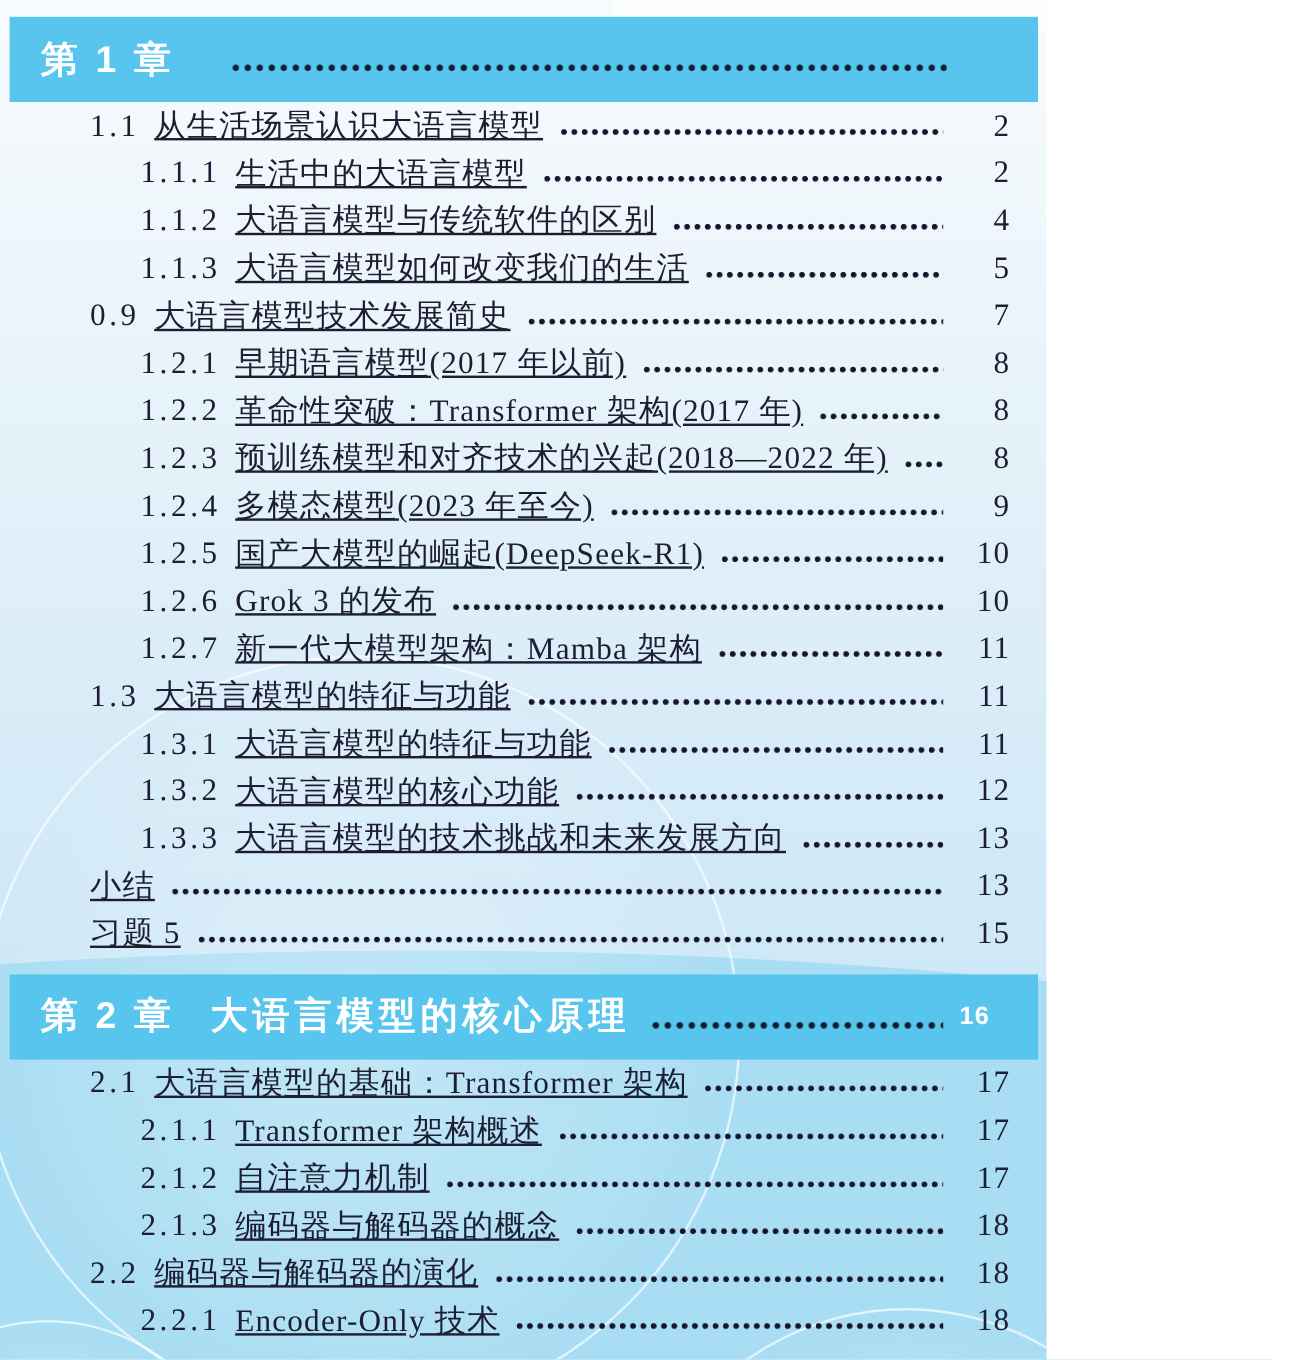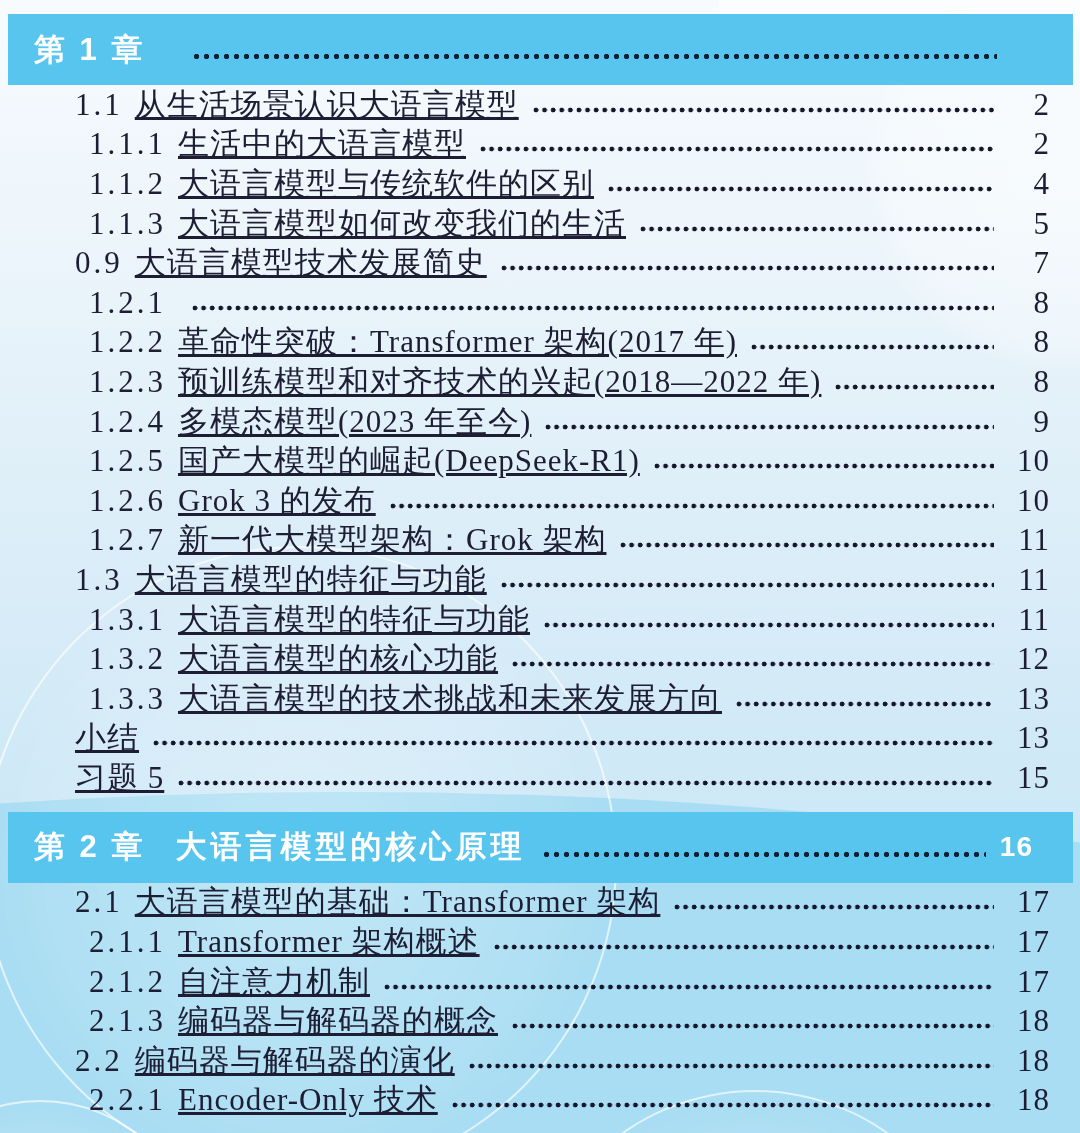--- a/index.html
+++ b/index.html
@@ -1,21 +1,21 @@
 <!DOCTYPE html>
 <html><head>
 <meta charset="utf-8">
 <style>
   * { margin:0; padding:0; box-sizing:border-box; }
   html,body { width:1080px; }
   body { font-family:"Liberation Serif","DejaVu Serif",serif; }
 
   .page {
     position:relative;
-    width:1080px; height:1133px;
+    width:872px; height:1133px;
     overflow:hidden;
     background:linear-gradient(180deg,#f7fbfe 0%,#eef6fb 18%,#ddeef8 45%,#cfe9f7 68%,#c3e4f5 100%);
   }
 
   
   .deco { position:absolute; pointer-events:none; }
   .band-topright {
     top:-36px; right:-70px; width:430px; height:80px;
     background:rgba(255,255,255,0.45);
     transform:rotate(-7deg);
@@ -41,21 +41,21 @@
     height:71px; margin:14px 7px 0 8px;
     padding:0 40px 0 26px;
     background:#58c5ee;
     color:#ffffff;
     font-family:"Liberation Sans","DejaVu Sans",sans-serif;
     font-weight:bold; font-size:31px;
     white-space:nowrap;
   }
   .ch-label { margin-right:30px; letter-spacing:3px; }
   .ch-title { letter-spacing:4px; }
-  .ch-page  { min-width:22px; font-size:28px; letter-spacing:1px; }
+  .ch-page  { min-width:22px; font-size:21px; letter-spacing:1px; }
 
   
   .leader {
     flex:1 1 auto; height:6px;
     margin:10px 12px 0 14px;
     background-image:radial-gradient(circle at 3px 3px, #15152c 2.1px, rgba(0,0,0,0) 2.7px);
     background-size:8.6px 6px;
     background-repeat:repeat-x;
   }
   .chapter-bar .leader {
@@ -63,25 +63,25 @@
     background-image:radial-gradient(circle at 3.5px 3.5px, #112035 2.4px, rgba(0,0,0,0) 3px);
     background-size:10px 7px;
   }
 
   
   .rows { position:relative; }
   .row {
     display:flex; align-items:center;
     height:39.6px;
     padding:0 30px 0 75px;
-    font-size:31px;
+    font-size:26px;
     color:#1d1d33;
     white-space:nowrap;
   }
-  .row.lvl2 { padding-left:89px; }
+  .row.lvl2 { padding-left:117px; }
   .num { letter-spacing:3px; margin-right:12px; }
   .ttl { letter-spacing:1px;text-decoration:underline; }
   .pg  { min-width:44px; text-align:right; letter-spacing:1px; }
 </style>
 </head>
 <body>
 
 <div class="page">
 
   <div class="deco wave-bottom"></div>
@@ -123,20 +123,21 @@
           <span class="pg">5</span>
         </div>
         <div class="row lvl1">
           <span class="num">0.9</span>
           <span class="ttl">大语言模型技术发展简史</span>
           <span class="leader"></span>
           <span class="pg">7</span>
         </div>
         <div class="row lvl2">
           <span class="num">1.2.1</span>
+          <span class="ttl">早期语言模型(2017 年以前)</span>
           <span class="leader"></span>
           <span class="pg">8</span>
         </div>
         <div class="row lvl2">
           <span class="num">1.2.2</span>
           <span class="ttl">革命性突破：Transformer 架构(2017 年)</span>
           <span class="leader"></span>
           <span class="pg">8</span>
         </div>
         <div class="row lvl2">
@@ -158,21 +159,21 @@
           <span class="pg">10</span>
         </div>
         <div class="row lvl2">
           <span class="num">1.2.6</span>
           <span class="ttl">Grok 3 的发布</span>
           <span class="leader"></span>
           <span class="pg">10</span>
         </div>
         <div class="row lvl2">
           <span class="num">1.2.7</span>
-          <span class="ttl">新一代大模型架构：Grok 架构</span>
+          <span class="ttl">新一代大模型架构：Mamba 架构</span>
           <span class="leader"></span>
           <span class="pg">11</span>
         </div>
         <div class="row lvl1">
           <span class="num">1.3</span>
           <span class="ttl">大语言模型的特征与功能</span>
           <span class="leader"></span>
           <span class="pg">11</span>
         </div>
         <div class="row lvl2">

